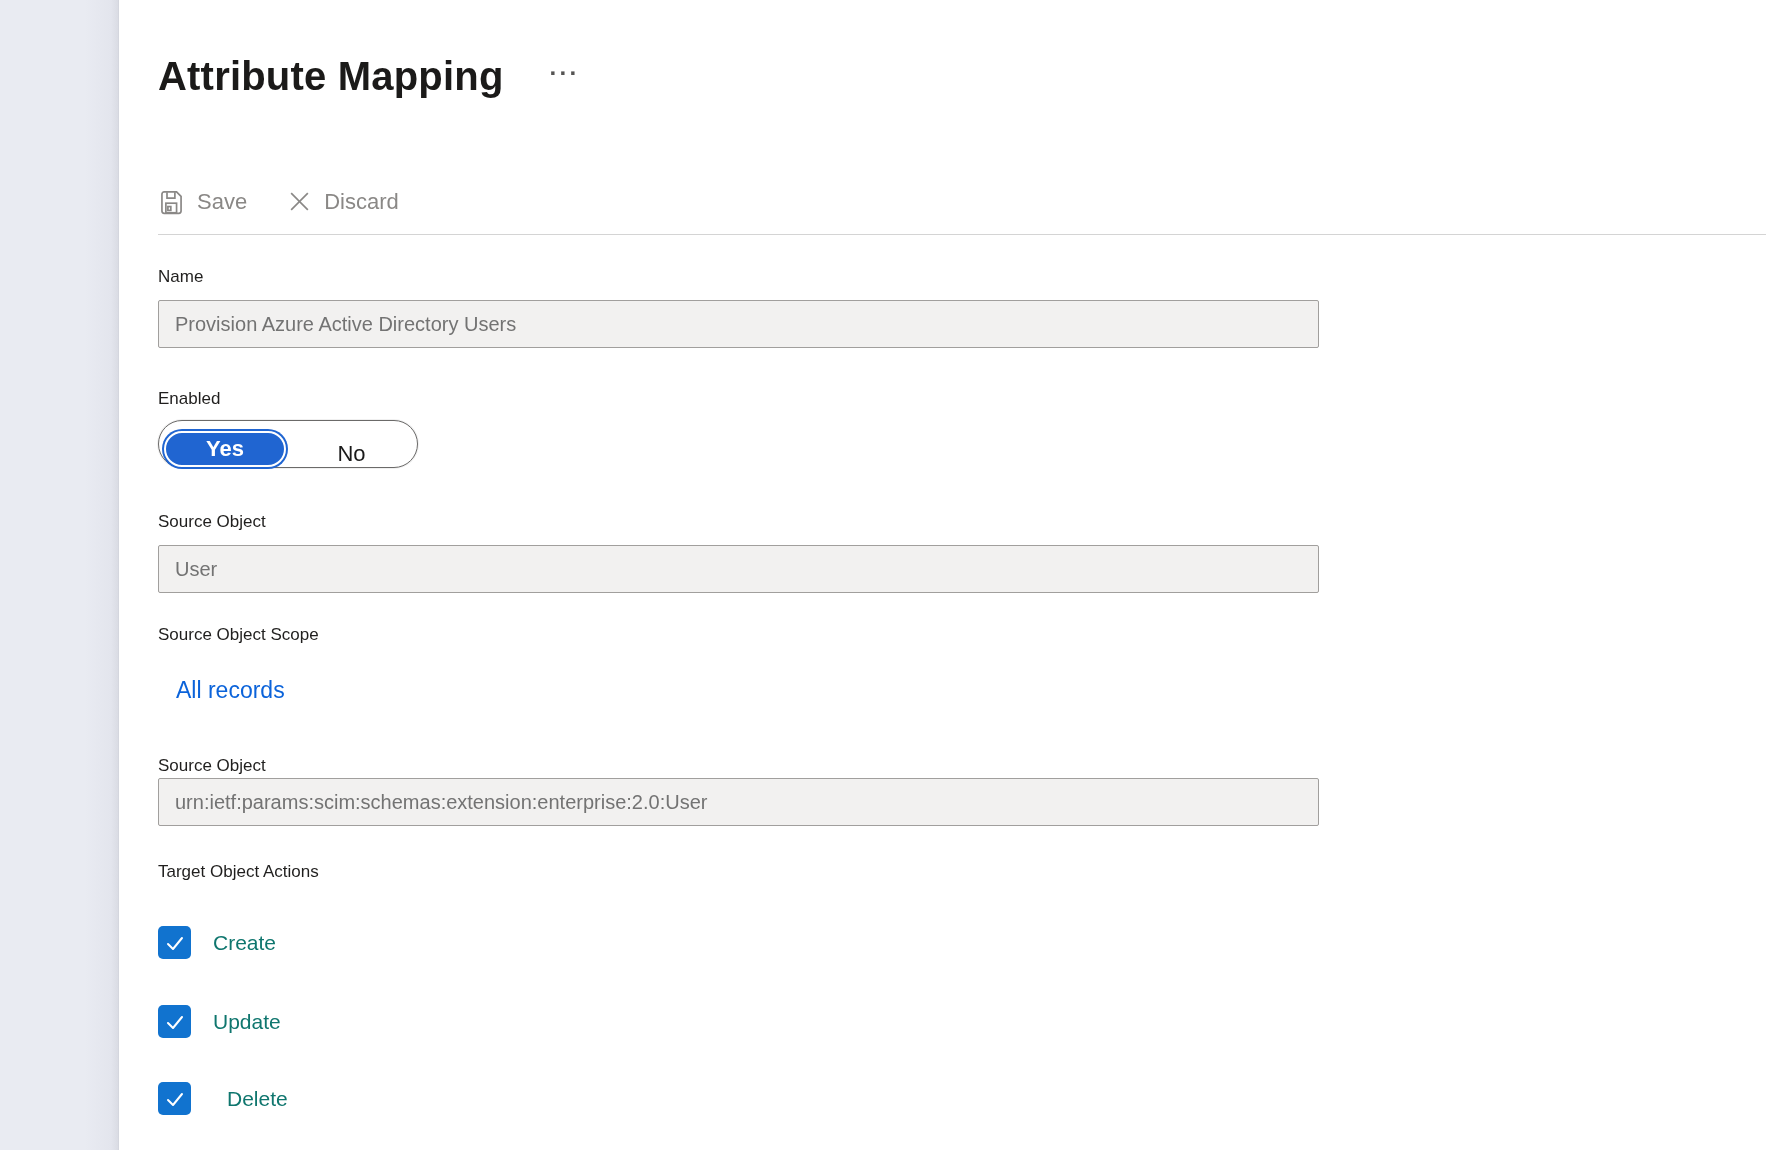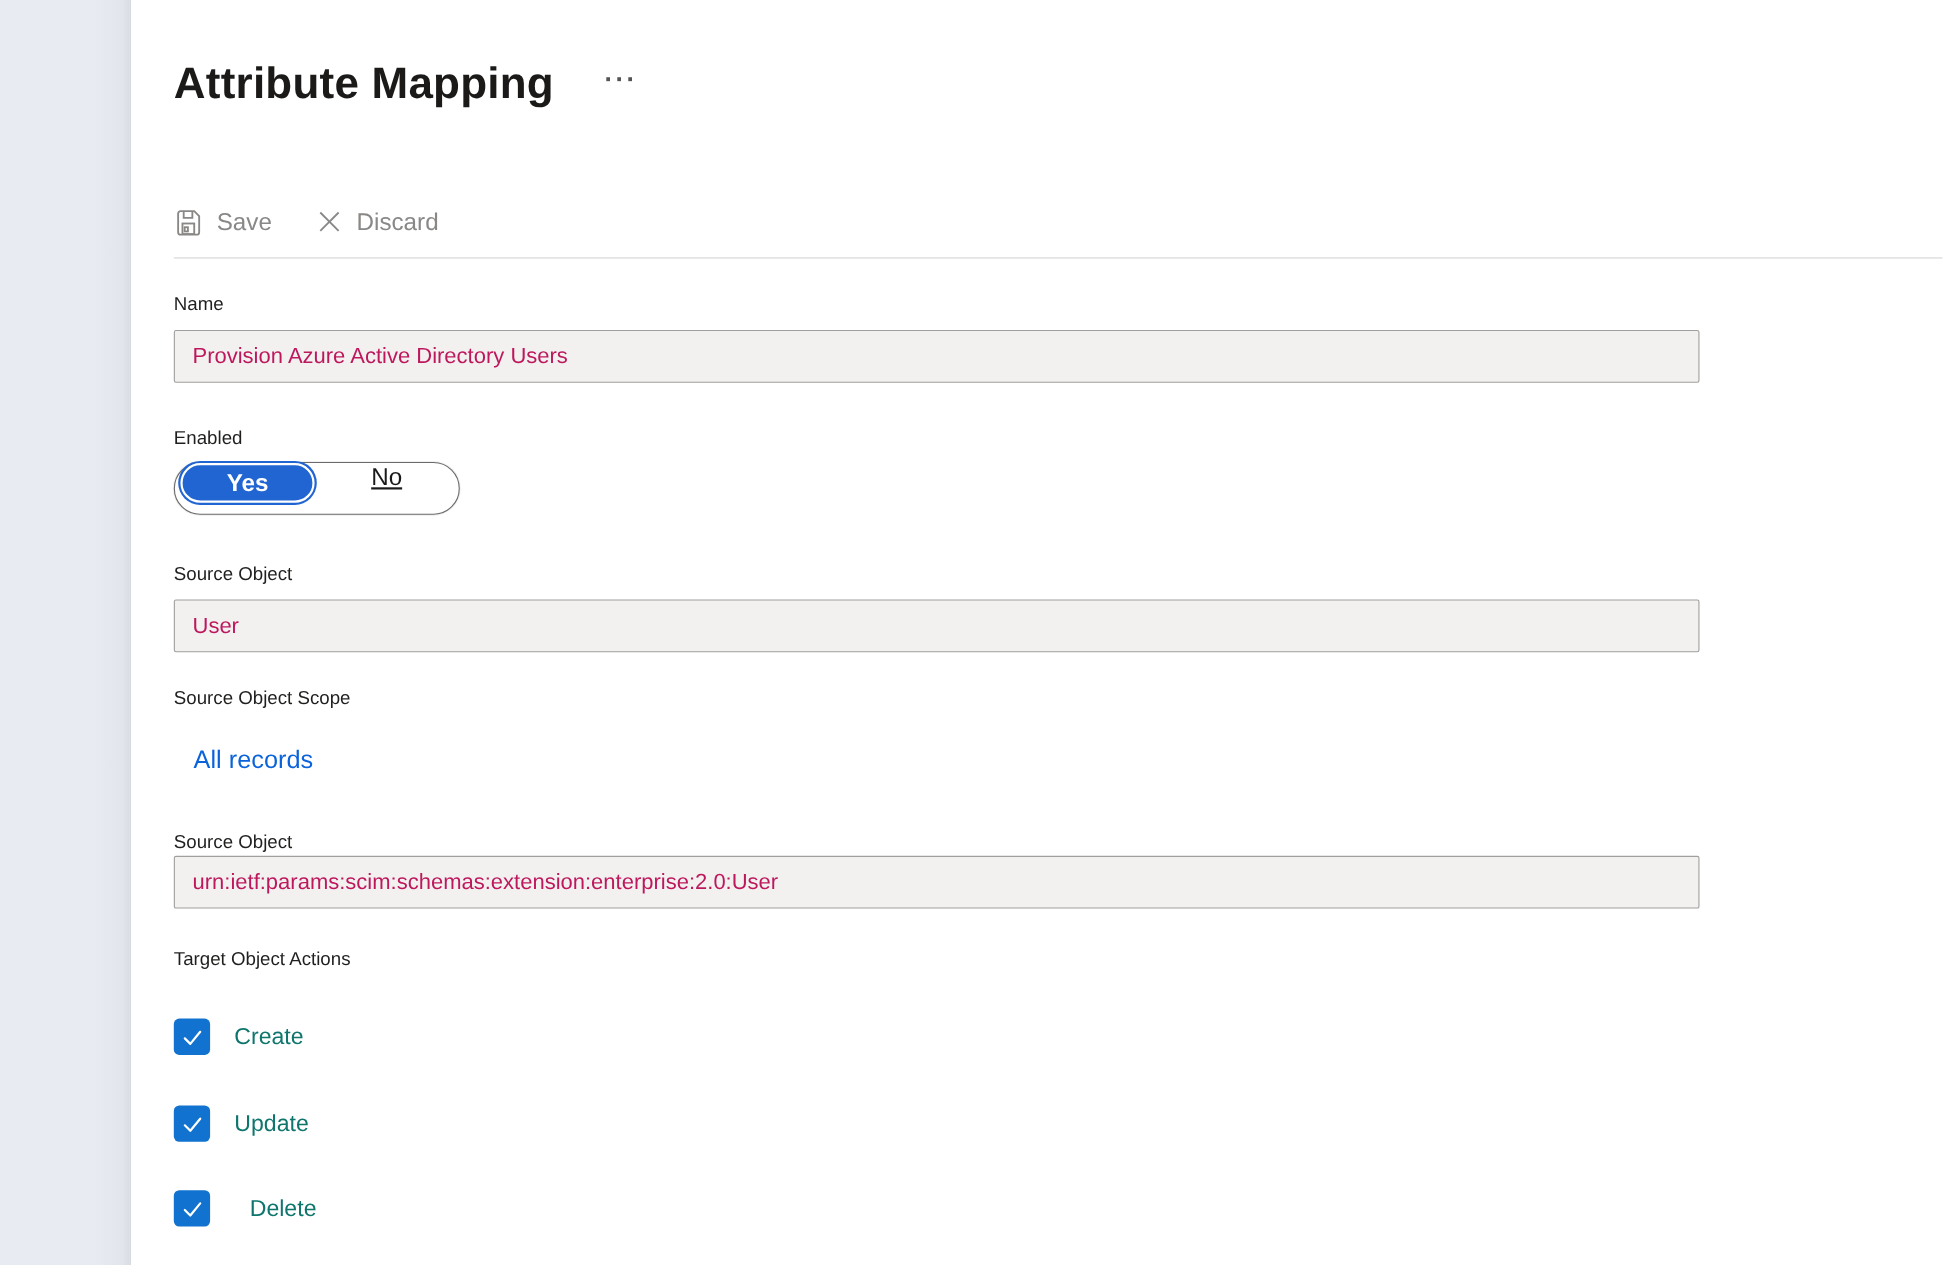--- a/index.html
+++ b/index.html
@@ -50,55 +50,54 @@
   .divider {
     border: none; border-top: 1px solid #d4d4d4;
     margin: 22px 0 0 0;
   }
 
   .field-label {
     font-size: 17px; line-height: 24px; color: #201f1e;
   }
   .text-input {
     display: block;
-    width: 1387px; height: 48px;
+    width: 1161px; height: 48px;
     background: #f2f1f0;
     border: 1px solid #a19f9d;
     border-radius: 2px;
     padding: 0 16px;
     font-family: "Liberation Sans", sans-serif;
-    font-size: 20px; color: #be185d;
+    font-size: 20px; color: #737373;
   }
 
   
   .toggle {
     margin-top: 9px;
     width: 260px; height: 48px;
     background: #fff;
     border: 1px solid #6b6a69;
     border-radius: 26px;
     box-shadow: 0 0 0 1px rgba(0,0,0,0.06);
-    display: flex; align-items: flex-start;
+    display: flex; align-items: flex-end;
   }
   .toggle-yes {
     margin-left: 5px;
     width: 122px; height: 36px;
     background: #2065d1;
     border: 2px solid #ffffff;
     box-shadow: 0 0 0 2px #2065d1;
     border-radius: 20px;
     display: flex; align-items: center; justify-content: center;
     color: #ffffff; font-size: 22px; font-weight: 600;
     cursor: pointer;
   }
   .toggle-no {
     flex: 1; text-align: center;
     font-size: 22px; color: #1a1a1a;
     cursor: pointer;
-    text-decoration: underline;
   }
 
   .link {
     display: inline-block;
     margin: 30px 0 0 18px;
     font-size: 23px; color: #0b63da; text-decoration: none;
     cursor: pointer;
   }
 
   .checkbox-row { display: flex; align-items: center; gap: 22px; }

